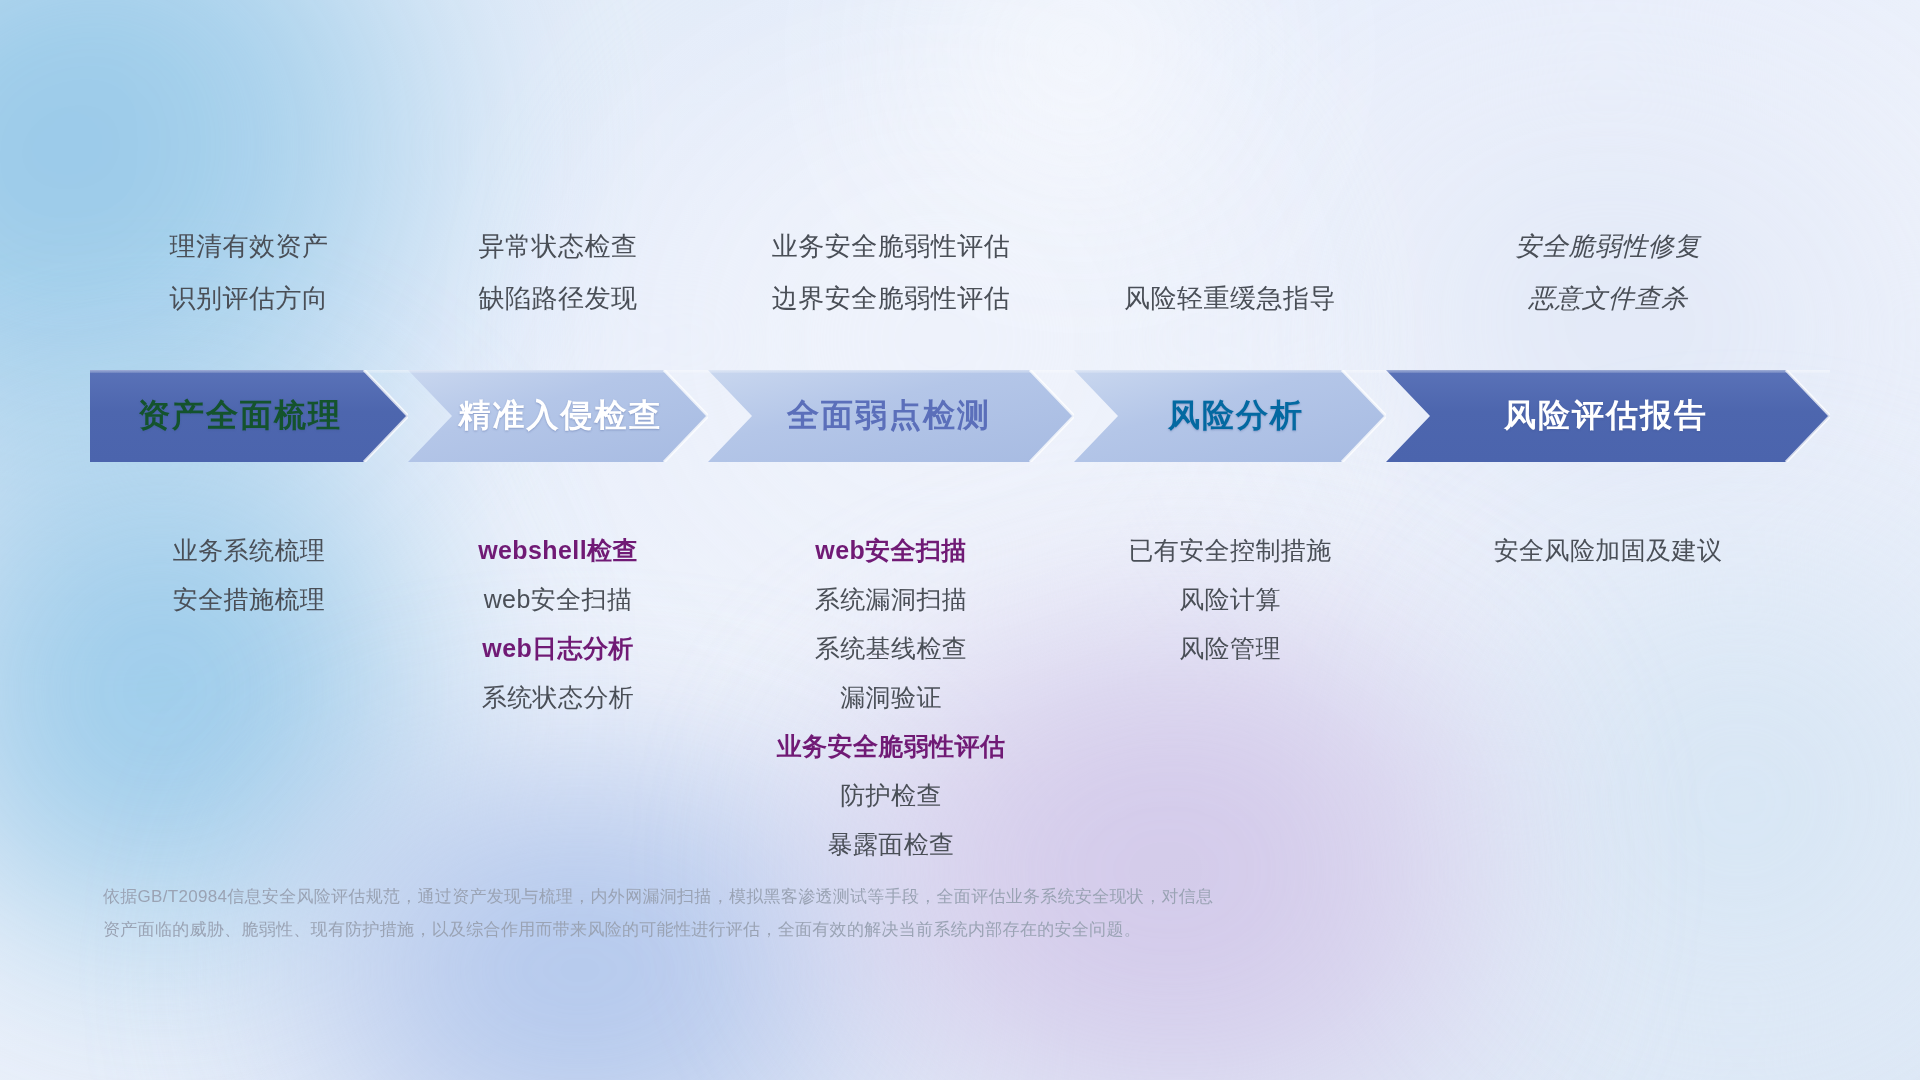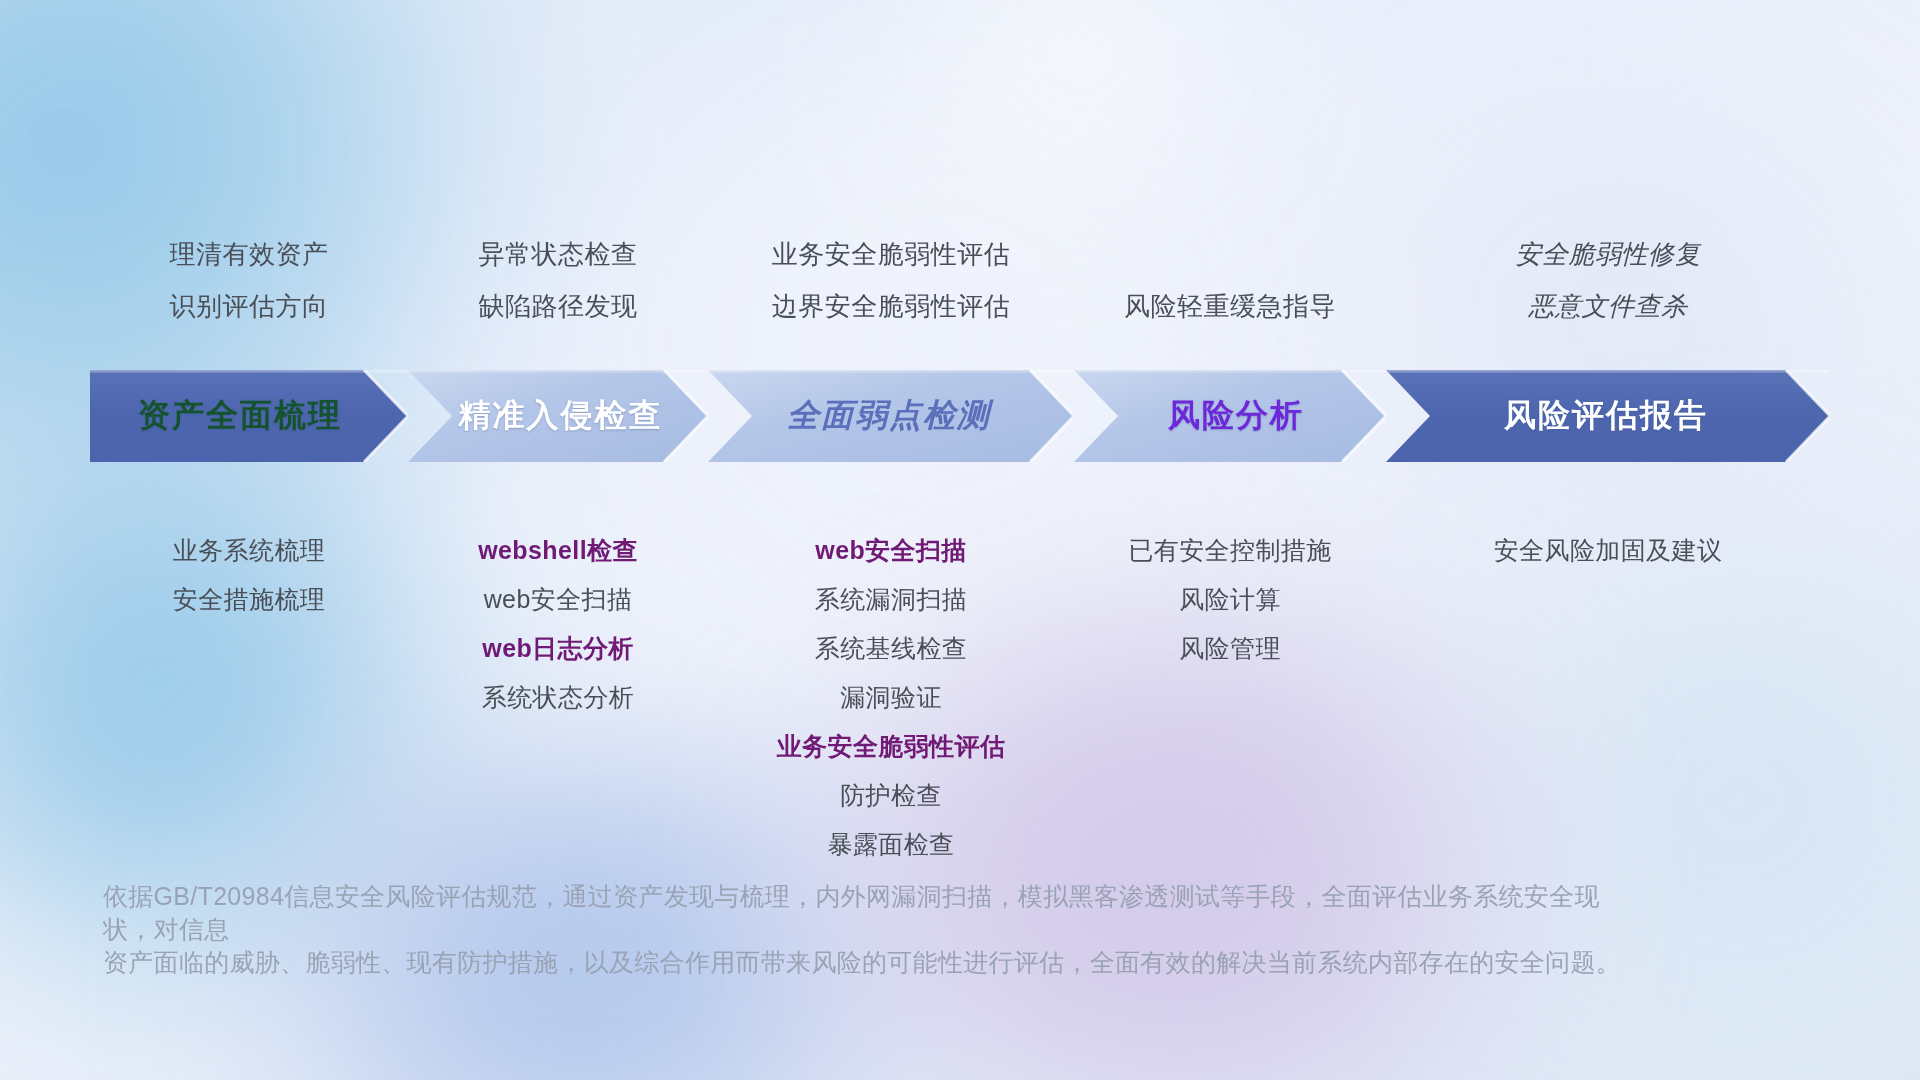--- a/index.html
+++ b/index.html
@@ -27,21 +27,21 @@
       background:radial-gradient(circle at 50% 50%,#f0f4fc 0%,#eef2fb 45%,rgba(238,242,251,0) 75%);opacity:.95;}
   .b7{left:1430px;top:520px;width:620px;height:560px;
       background:radial-gradient(circle at 50% 50%,#cfe2f2 0%,#dde9f6 45%,rgba(221,233,246,0) 76%);opacity:.85;}
   .b8{left:820px;top:-120px;width:520px;height:340px;
       background:radial-gradient(circle at 50% 50%,#ffffff 0%,rgba(255,255,255,0) 70%);opacity:.85;}
 
   
   .stage{position:absolute;inset:0;}
 
   
-  .top-row{position:absolute;left:0;right:0;top:228px;height:110px;}
+  .top-row{position:absolute;left:0;right:0;top:220px;height:110px;}
   .col{position:absolute;text-align:center;}
   .top-line{
     font-size:26px;color:#4a4f57;line-height:52px;white-space:nowrap;
     letter-spacing:.5px;
   }
 
   
   .banner{position:absolute;left:90px;top:370px;width:1740px;height:92px;}
   .seg{position:absolute;top:0;height:92px;display:flex;align-items:center;justify-content:center;}
   .seg .lbl{
@@ -54,21 +54,21 @@
   
   .bot-row{position:absolute;left:0;right:0;top:500px;}
   .bot-line{
     font-size:25px;color:#4a4f57;line-height:49px;white-space:nowrap;letter-spacing:.4px;
   }
   .bot-line.strong{font-weight:bold;color:#701a75;}
 
   
   .footer{
     position:absolute;left:103px;top:880px;width:1520px;
-    font-size:25px;line-height:33px;color:#9aa3b4;letter-spacing:.3px;
+    font-size:17px;line-height:33px;color:#9aa3b4;letter-spacing:.3px;
   }
   .footer p{margin:0;}
 </style>
 </head>
 <body>
 
 <div class="bg">
   <div class="blob b1"></div>
   <div class="blob b5"></div>
   <div class="blob b6"></div>
@@ -128,32 +128,32 @@
       </div>
       <div class="seg" style="left: 618px; width: 366px; z-index: 8;">
         <div class="shape">
           <svg viewBox="0 0 366 92" preserveAspectRatio="none">
        <polygon points="0,0 322,0 366,46 322,92 0,92 44,46" fill="url(#gLight)"></polygon>
        <polyline points="322,0 366,46 322,92" fill="none" stroke="#ffffff" stroke-opacity=".75" stroke-width="3"></polyline>
        <polyline points="44,0 0,0 44,46 0,92 44,92" fill="none" stroke="#ffffff" stroke-opacity=".0" stroke-width="1"></polyline>
        <rect x="0" y="0" width="366" height="3" fill="url(#gEdge)" opacity=".5"></rect>
      </svg>
         </div>
-        <span class="lbl" style="color: rgb(91, 111, 186); margin-left: 14px; margin-right: 18px; font-style: italic;">全面弱点检测</span>
+        <span class="lbl" style="color: rgb(91, 111, 186); margin-left: 14px; margin-right: 18px;">全面弱点检测</span>
       </div>
       <div class="seg" style="left: 984px; width: 312px; z-index: 7;">
         <div class="shape">
           <svg viewBox="0 0 312 92" preserveAspectRatio="none">
        <polygon points="0,0 268,0 312,46 268,92 0,92 44,46" fill="url(#gLight)"></polygon>
        <polyline points="268,0 312,46 268,92" fill="none" stroke="#ffffff" stroke-opacity=".75" stroke-width="3"></polyline>
        <polyline points="44,0 0,0 44,46 0,92 44,92" fill="none" stroke="#ffffff" stroke-opacity=".0" stroke-width="1"></polyline>
        <rect x="0" y="0" width="312" height="3" fill="url(#gEdge)" opacity=".5"></rect>
      </svg>
         </div>
-        <span class="lbl" style="color: #6d28d9; text-shadow: rgba(60, 80, 140, 0.35) 0px 1px 2px; margin-left: 14px; margin-right: 2px;">风险分析</span>
+        <span class="lbl" style="color: #0369a1; text-shadow: rgba(60, 80, 140, 0.35) 0px 1px 2px; margin-left: 14px; margin-right: 2px;">风险分析</span>
       </div>
       <div class="seg" style="left: 1296px; width: 444px; z-index: 6;">
         <div class="shape">
           <svg viewBox="0 0 444 92" preserveAspectRatio="none">
        <polygon points="0,0 400,0 444,46 400,92 0,92 44,46" fill="url(#gDark)"></polygon>
        <polyline points="400,0 444,46 400,92" fill="none" stroke="#ffffff" stroke-opacity=".75" stroke-width="3"></polyline>
        <polyline points="44,0 0,0 44,46 0,92 44,92" fill="none" stroke="#ffffff" stroke-opacity=".0" stroke-width="1"></polyline>
        <rect x="0" y="0" width="444" height="3" fill="url(#gEdge)" opacity=".5"></rect>
      </svg>
         </div>

